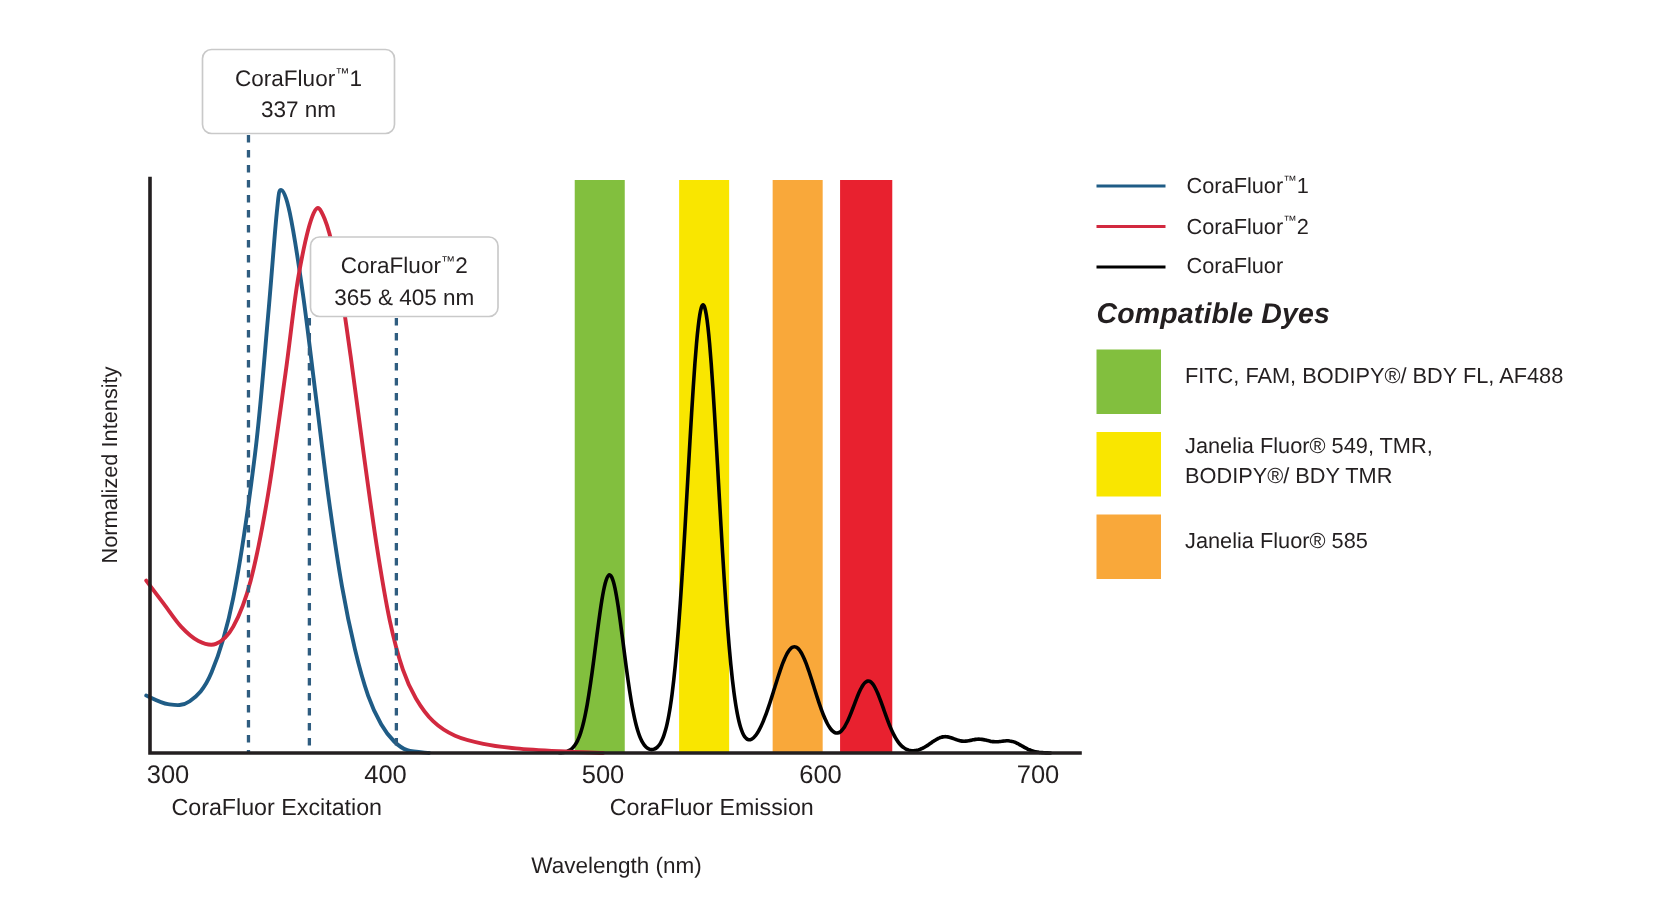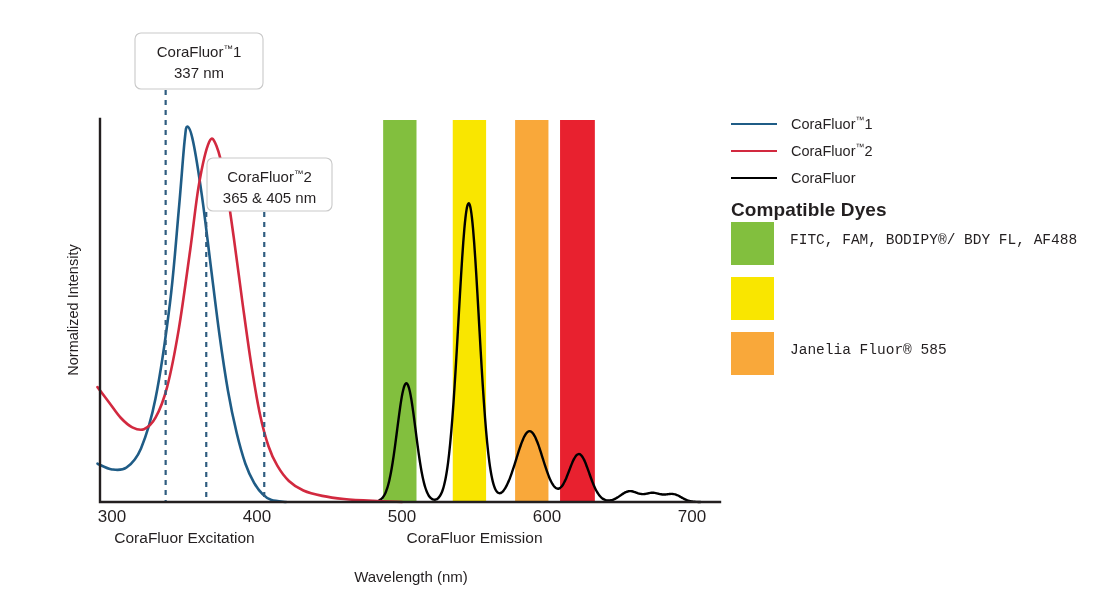--- a/index.html
+++ b/index.html
@@ -23,22 +23,22 @@
   .callout-box{fill:#ffffff;stroke:#c9c9c9;stroke-width:1.1;}
   .callout-text{font-family:"Liberation Sans",sans-serif;font-size:15px;fill:#231f20;text-anchor:middle;}
   .callout-sup{font-size:9.5px;}
 
   .legend{position:absolute;left:731px;top:110px;width:370px;}
   .legend-row{display:flex;align-items:center;height:27px;}
   .legend-swatch{width:46px;height:0;border-top-width:2.6px;border-top-style:solid;margin-right:14px;flex:0 0 46px;}
   .legend-label{font-size:14.5px;color:#231f20;white-space:nowrap;}
   .sup{font-size:9px;vertical-align:super;letter-spacing:0;}
 
-  .dyes-title{position:absolute;left:731px;top:199px;font-size:19px;font-weight:bold;color:#231f20;letter-spacing:.1px;}
-  .dyes-list{position:absolute;left:731px;top:222px;width:370px;font-family:Liberation Mono, monospace;}
+  .dyes-title{position:absolute;left:731px;top:199px;font-size:19px;font-weight:bold;color:#231f20;letter-spacing:.1px;font-style:italic;}
+  .dyes-list{position:absolute;left:731px;top:233px;width:370px;}
   .dye-row{display:flex;align-items:flex-start;margin-bottom:12px;}
   .dye-swatch{width:43px;height:43px;flex:0 0 43px;margin-right:16px;}
   .dye-label{font-size:14.5px;color:#231f20;line-height:1.35;padding-top:9px;}
   .dye-label.two-line{padding-top:1px;}
 </style>
 </head>
 <body>
 
 <svg id="figure" viewBox="0 0 1110 612">
     <rect x="383.15" y="120" width="33.35000000000002" height="382" fill="#82bf3e"></rect>
@@ -84,18 +84,19 @@
     </div>
   </div>
 <div class="dyes-title">Compatible Dyes</div>
 <div class="dyes-list">
     <div class="dye-row">
       <div class="dye-swatch" style="background: rgb(130, 191, 62);"></div>
       <div class="dye-label">FITC, FAM, BODIPY®/ BDY FL, AF488</div>
     </div>
     <div class="dye-row">
       <div class="dye-swatch" style="background: rgb(249, 230, 0);"></div>
+      <div class="dye-label two-line">Janelia Fluor® 549, TMR,<br>BODIPY®/ BDY TMR</div>
     </div>
     <div class="dye-row">
       <div class="dye-swatch" style="background: rgb(249, 168, 58);"></div>
       <div class="dye-label">Janelia Fluor® 585</div>
     </div>
   </div>
 
 </body></html>

